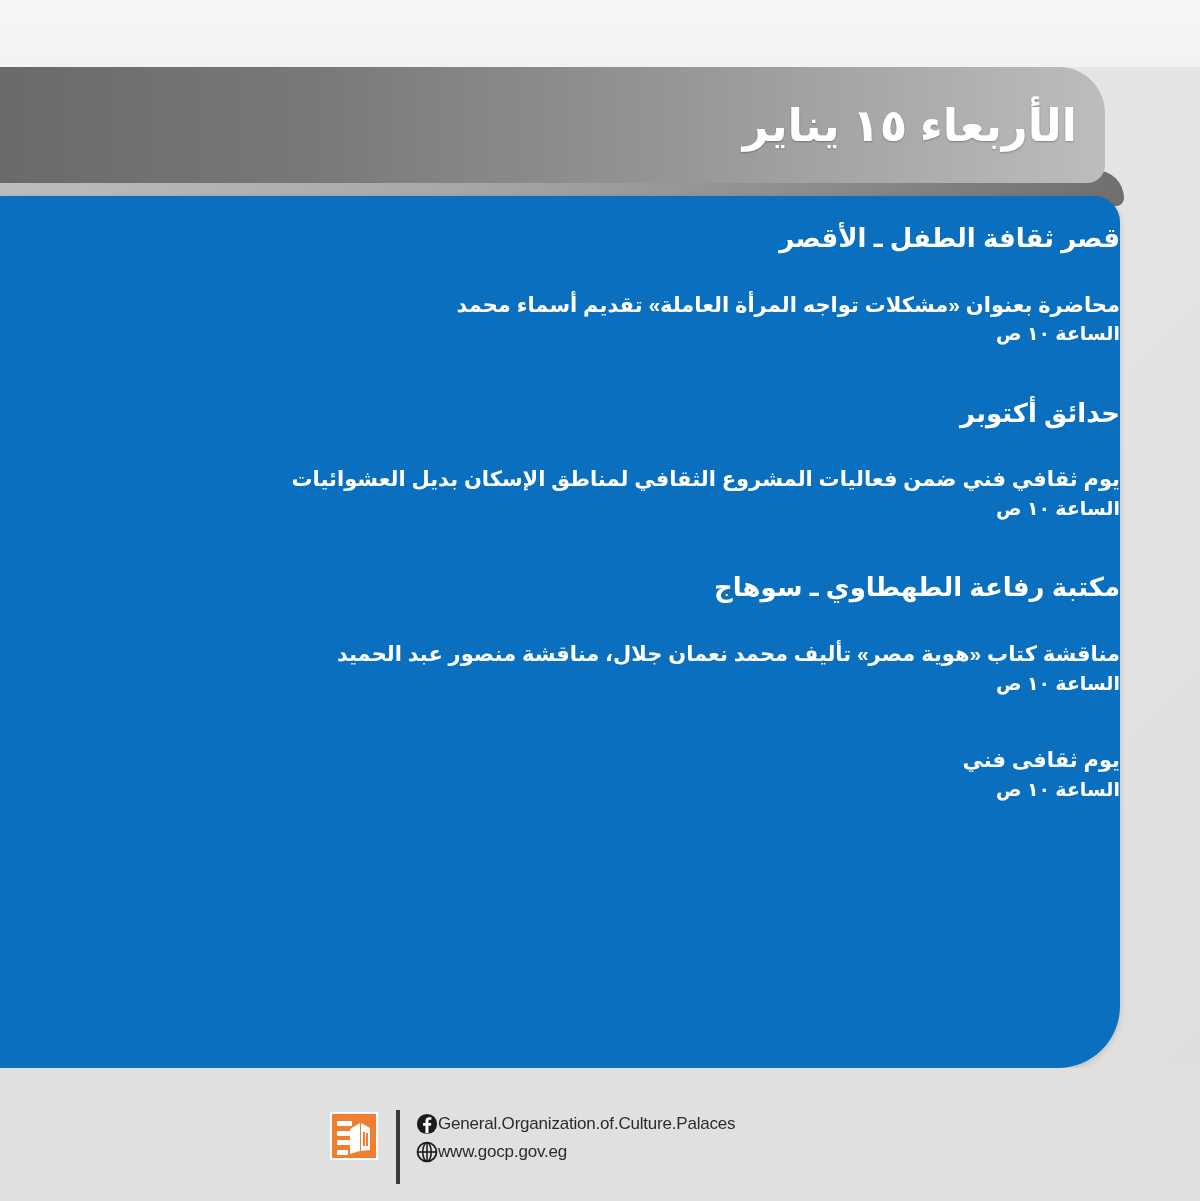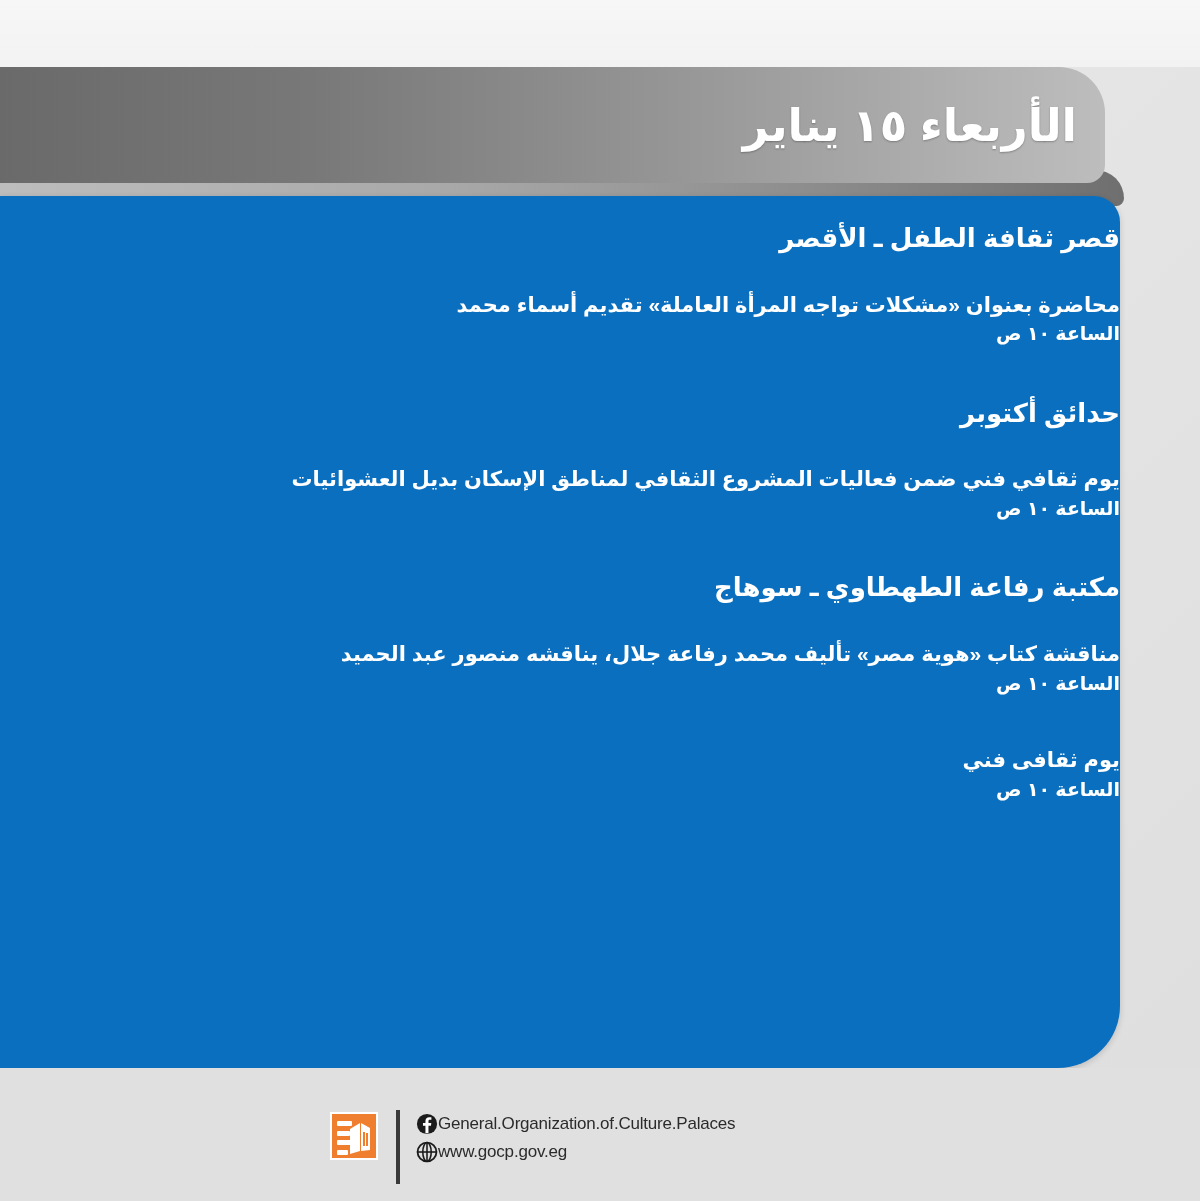--- a/index.html
+++ b/index.html
@@ -208,21 +208,21 @@
     </div>
 
     <div class="event">
       <div class="event-venue">حدائق أكتوبر</div>
       <div class="event-desc">يوم ثقافي فني ضمن فعاليات المشروع الثقافي لمناطق الإسكان بديل العشوائيات</div>
       <div class="event-time">الساعة ١٠ ص</div>
     </div>
 
     <div class="event">
       <div class="event-venue">مكتبة رفاعة الطهطاوي ـ سوهاج</div>
-      <div class="event-desc">مناقشة كتاب «هوية مصر» تأليف محمد رفاعة جلال، يناقشه منصور عبد الحميد</div>
+      <div class="event-desc">مناقشة كتاب «هوية مصر» تأليف محمد نعمان جلال، مناقشة منصور عبد الحميد</div>
       <div class="event-time">الساعة ١٠ ص</div>
     </div>
 
     <div class="event">
       <div class="event-desc">يوم ثقافى فني</div>
       <div class="event-time">الساعة ١٠ ص</div>
     </div>
 
   </div>
 

